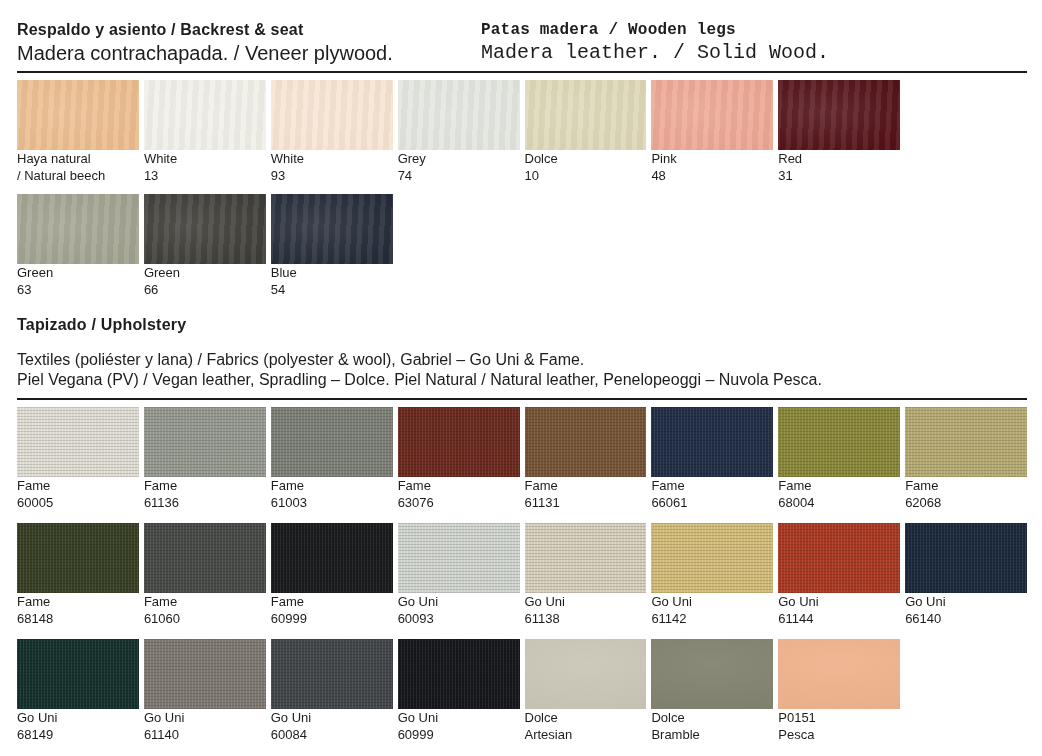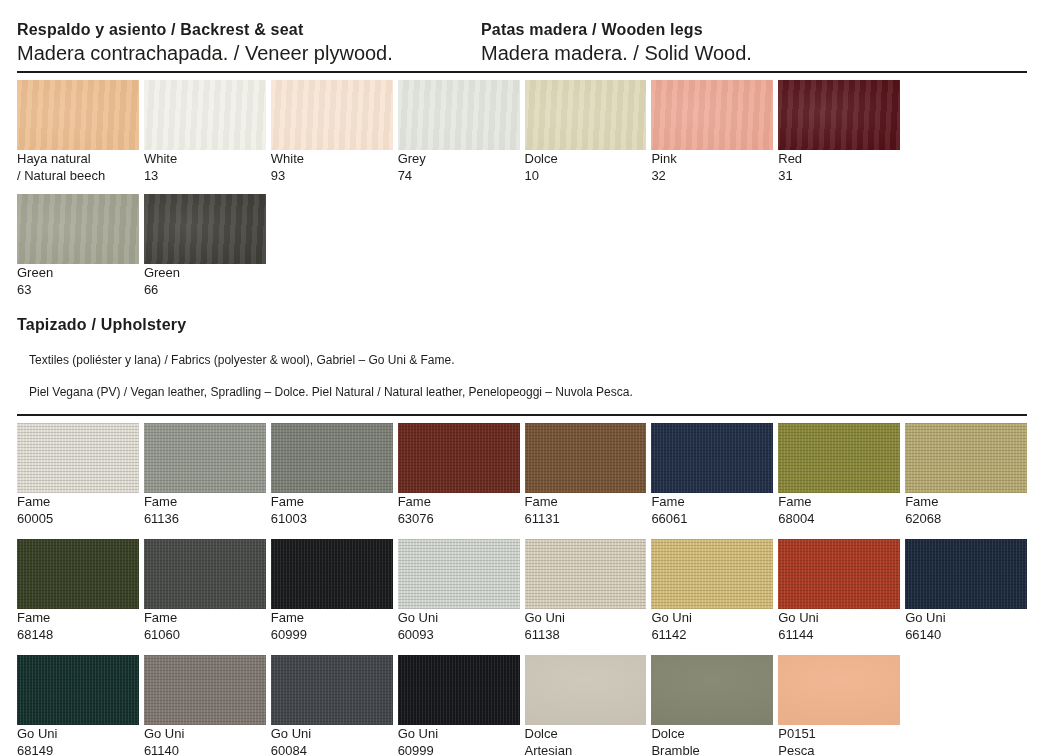--- a/index.html
+++ b/index.html
@@ -17,21 +17,21 @@
   .page {
     padding: 20px 15px 20px 17px;
     box-sizing: border-box;
     width: 1042px;
   }
   .header-row {
     display: flex;
     align-items: center;
   }
   .header-left { width: 464px; }
-  .header-right { flex: 1; }
+  .header-right { flex: 1; font-family: Liberation Mono, monospace; }
   .sec-title {
     font-size: 16px;
     font-weight: bold;
     line-height: 20px;
     letter-spacing: 0.2px;
     margin: 0 0 3px 0;
   }
   .sec-sub {
     font-size: 20px;
     line-height: 20px;
@@ -56,23 +56,23 @@
     height: 70px;
     width: 100%;
   }
   .label {
     text-align: left;
     font-size: 13px;
     line-height: 17px;
   }
   .uph-header { margin-top: 17px; }
   .uph-line {
-    font-size: 12px;
+    font-size: 16px;
     line-height: 20px;
-    margin: 12px;
+    margin: 0;
   }
   .uph-title { margin-bottom: 15px; }
   .fab-grid { margin-top: 7px; }
   .fab-grid + .fab-grid { margin-top: 12px; }
 
   
   .tex-wood {
     background-image:
       radial-gradient(150px 70px at 35% 45%, rgba(255,255,255,0.10), rgba(255,255,255,0) 65%),
       repeating-linear-gradient(93deg, rgba(255,255,255,0.07) 0px 5px, rgba(0,0,0,0.035) 5px 11px);
@@ -92,21 +92,21 @@
 
 <div class="page">
 
   <div class="header-row">
     <div class="header-left">
       <p class="sec-title">Respaldo y asiento / Backrest &amp; seat</p>
       <p class="sec-sub">Madera contrachapada. / Veneer plywood.</p>
     </div>
     <div class="header-right">
       <p class="sec-title">Patas madera / Wooden legs</p>
-      <p class="sec-sub">Madera madera. / Solid Wood.</p>
+      <p class="sec-sub">Madera leather. / Solid Wood.</p>
     </div>
   </div>
   <hr class="rule">
 
   <div class="swatch-grid grid-row1">
 
   <div class="cell">
         <div class="swatch tex-wood" style="background-color: rgb(236, 189, 142);"></div>
         <div class="label">
           <div>Haya natural</div>
@@ -138,21 +138,21 @@
         <div class="swatch tex-wood" style="background-color: rgb(222, 216, 183);"></div>
         <div class="label">
           <div>Dolce</div>
           <div>10</div>
         </div>
       </div>
       <div class="cell">
         <div class="swatch tex-wood" style="background-color: rgb(237, 167, 148);"></div>
         <div class="label">
           <div>Pink</div>
-          <div>32</div>
+          <div>48</div>
         </div>
       </div>
       <div class="cell">
         <div class="swatch tex-wood" style="background-color: rgb(83, 17, 23);"></div>
         <div class="label">
           <div>Red</div>
           <div>31</div>
         </div>
       </div>
     </div>
@@ -164,20 +164,27 @@
         <div class="label">
           <div>Green</div>
           <div>63</div>
         </div>
       </div>
       <div class="cell">
         <div class="swatch tex-wood" style="background-color: rgb(62, 61, 55);"></div>
         <div class="label">
           <div>Green</div>
           <div>66</div>
+        </div>
+      </div>
+      <div class="cell">
+        <div class="swatch tex-wood" style="background-color: rgb(36, 43, 56);"></div>
+        <div class="label">
+          <div>Blue</div>
+          <div>54</div>
         </div>
       </div>
     </div>
 
   <div class="uph-header">
     <p class="sec-title uph-title">Tapizado / Upholstery</p>
     <p class="uph-line">Textiles (poliéster y lana) / Fabrics (polyester &amp; wool), Gabriel – Go Uni &amp; Fame.</p>
     <p class="uph-line">Piel Vegana (PV) / Vegan leather, Spradling – Dolce. Piel Natural / Natural leather, Penelopeoggi – Nuvola Pesca.</p>
   </div>
   <hr class="rule">

